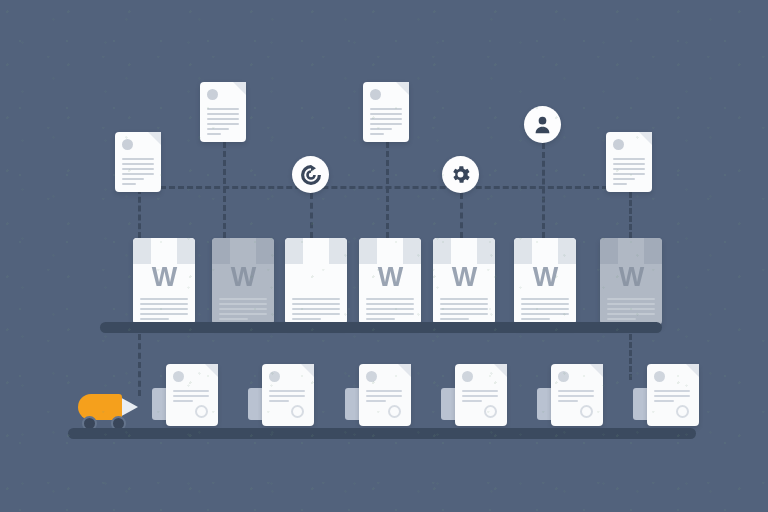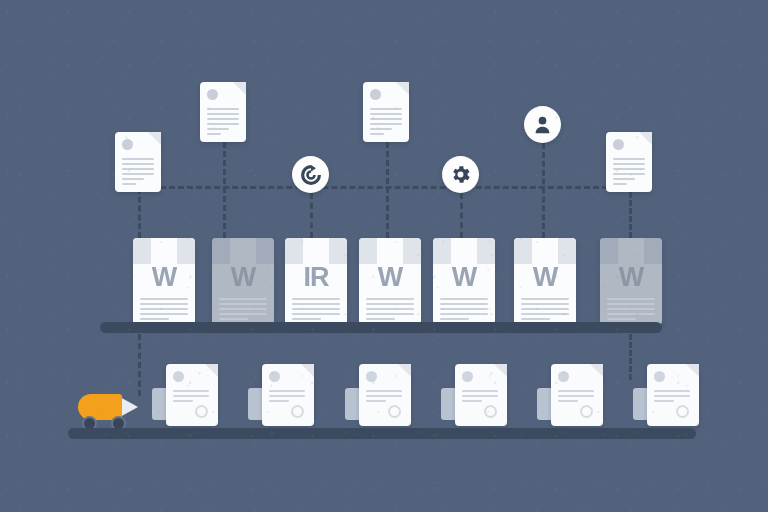--- a/index.html
+++ b/index.html
@@ -312,21 +312,20 @@
           <i style="height:2px;margin-bottom:3px;background:#c2c9d2;"></i>
         <i style="height:2px;margin-bottom:3px;background:#c2c9d2;"></i>
           <i style="height:2px;margin-bottom:3px;background:#c2c9d2;"></i>
         <i style="height:2px;background:#c2c9d2;width:60%;"></i>
       </div>
     </div>
 
     <div class="worddoc" style="left:285px;top:238px;width:62px;height:88px;background:#fbfcfd;">
       <div class="ear-l" style="left:0;width:18px;background:#dfe4ea;"></div>
       <div class="ear-r" style="right:0;width:18px;background:#dfe4ea;"></div>
-      <div class="letter" style="top:26px;font-size:27px;color:#9aa4b3;">IR</div>
       <div class="body-lines" style="top:60px;">
         <i style="height:2px;margin-bottom:3px;background:#ccd3db;"></i>
           <i style="height:2px;margin-bottom:3px;background:#ccd3db;"></i>
         <i style="height:2px;margin-bottom:3px;background:#ccd3db;"></i>
           <i style="height:2px;margin-bottom:3px;background:#ccd3db;"></i>
         <i style="height:2px;background:#ccd3db;width:60%;"></i>
       </div>
     </div>
 
     <div class="worddoc" style="left:359px;top:238px;width:62px;height:88px;background:#fbfcfd;">

